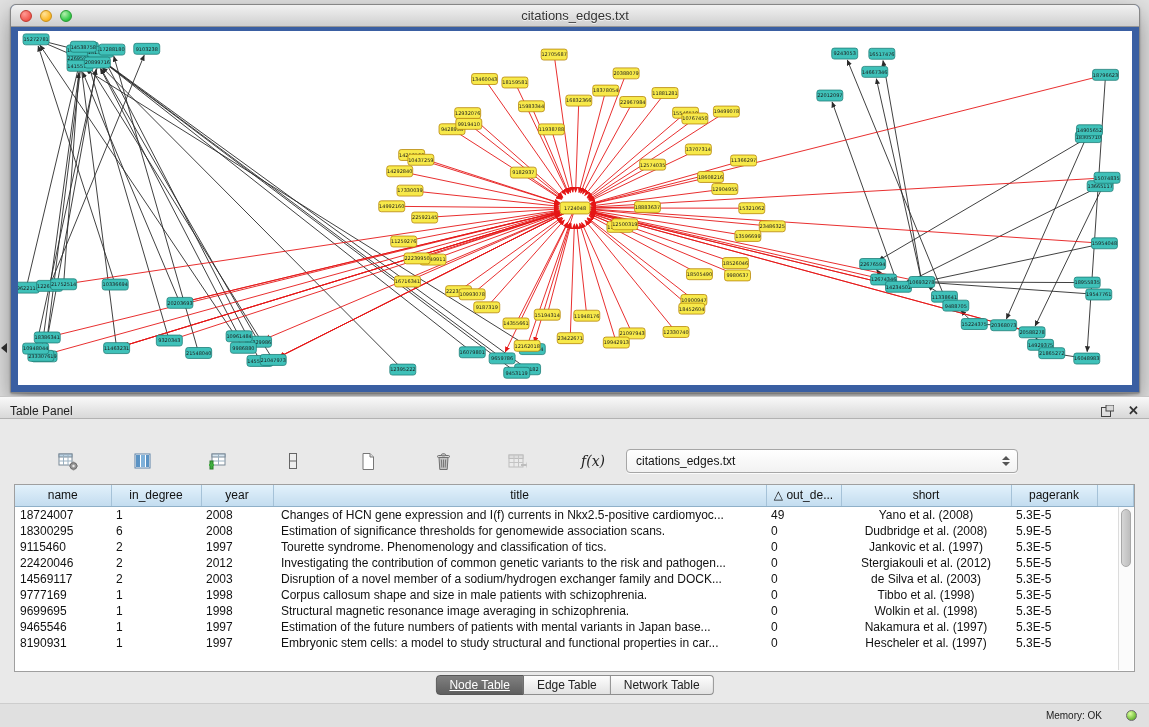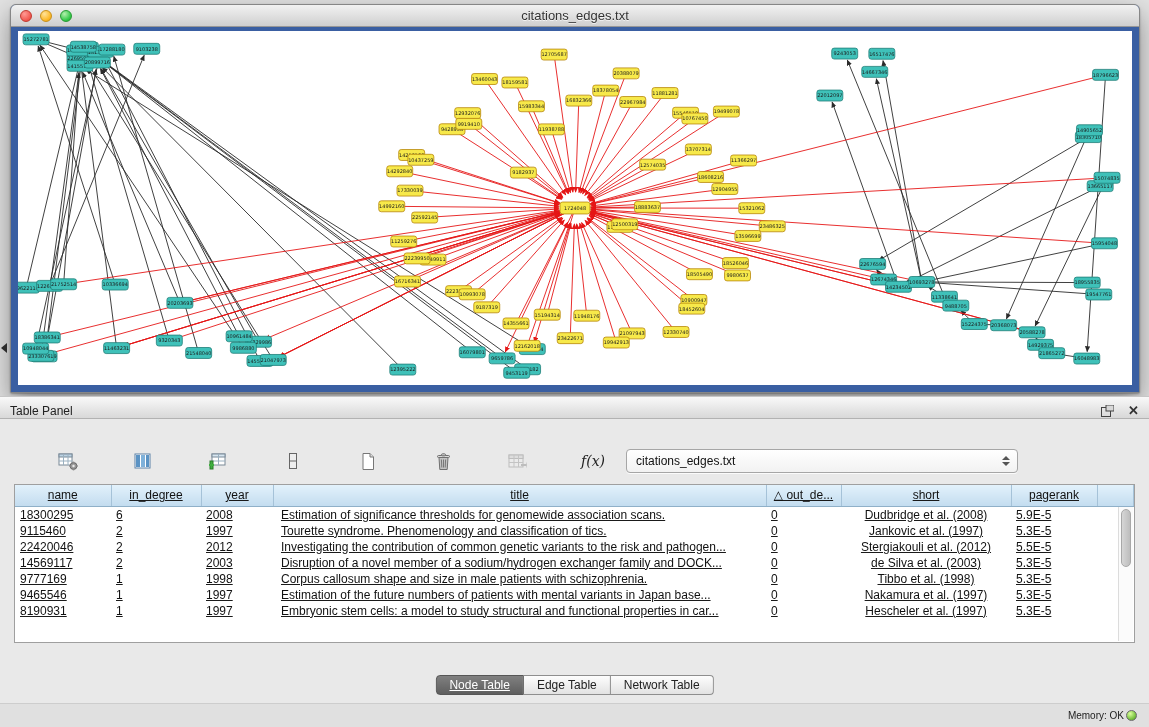--- a/index.html
+++ b/index.html
@@ -77,22 +77,22 @@
     border:1px solid #a6a6a6; border-radius:4px;
     display:flex; align-items:center; justify-content:space-between;
     padding:0 7px 0 9px; font-size:12px; color:#111;
     box-shadow:0 1px 0 rgba(255,255,255,.8);
   }
   .combo-arrows { display:flex; flex-direction:column; gap:2px; }
   .arr-up { width:0; height:0; border-left:4px solid transparent; border-right:4px solid transparent; border-bottom:4px solid #555; }
   .arr-down { width:0; height:0; border-left:4px solid transparent; border-right:4px solid transparent; border-top:4px solid #555; }
 
   .table-wrap {
-    position:absolute; left:14px; top:65px; width:1121px; height:159px;
-    background:#fff; border:1px solid #9f9f9f; overflow:hidden;text-decoration:underline;
+    position:absolute; left:14px; top:65px; width:1121px; height:188px;
+    background:#fff; border:1px solid #9f9f9f; overflow:hidden;
   }
   table { width:100%; border-collapse:collapse; table-layout:fixed; }
   thead th {
     height:21px; font-size:12px; font-weight:normal; color:#111; text-align:center;
     background:linear-gradient(#e2f1fb,#c3dcef);
     border-right:1px solid #a5c2d8; border-bottom:1px solid #8fb0c8;
     padding:0 4px; white-space:nowrap; overflow:hidden;
   }
   tbody td {
     height:16px; line-height:16px; font-size:12px; color:#111;
@@ -120,21 +120,21 @@
   }
   .tab:first-child { border-left-width:1px; border-radius:4px 0 0 4px; }
   .tab:last-child { border-radius:0 4px 4px 0; }
   .tab.selected { background:linear-gradient(#808080,#5e5e5e); color:#fff; border-color:#565656;text-decoration:underline; }
 
   
   .statusbar {
     position:absolute; left:0; bottom:0; width:100%; height:24px;
     background:#e0e0e0; border-top:1px solid #cdcdcd;
     display:flex; align-items:center; justify-content:flex-end;
-    gap:2px; padding:0 12px; font-size:10px; color:#222;
+    gap:24px; padding:0 12px; font-size:10px; color:#222;
   }
   .memdot {
     width:11px; height:11px; border-radius:50%; border:1px solid #6a6a6a;
     background:radial-gradient(circle at 35% 30%, #dcff9e, #7cc544 60%, #4e9427);
   }
 </style>
 </head>
 <body>
 
 <div class="window">
@@ -856,20 +856,30 @@
             <th>year</th>
             <th>title</th>
             <th>△ out_de...</th>
             <th>short</th>
             <th>pagerank</th>
             <th></th>
           </tr>
       </thead>
       <tbody>
           <tr>
+            <td class="col-name">18724007</td>
+            <td class="col-in_degree">1</td>
+            <td class="col-year">2008</td>
+            <td class="col-title">Changes of HCN gene expression and I(f) currents in Nkx2.5-positive cardiomyoc...</td>
+            <td class="col-out_degree">49</td>
+            <td class="col-short">Yano et al. (2008)</td>
+            <td class="col-pagerank">5.3E-5</td>
+            <td></td>
+          </tr>
+          <tr>
             <td class="col-name">18300295</td>
             <td class="col-in_degree">6</td>
             <td class="col-year">2008</td>
             <td class="col-title">Estimation of significance thresholds for genomewide association scans.</td>
             <td class="col-out_degree">0</td>
             <td class="col-short">Dudbridge et al. (2008)</td>
             <td class="col-pagerank">5.9E-5</td>
             <td></td>
           </tr>
           <tr>
@@ -906,20 +916,30 @@
             <td class="col-name">9777169</td>
             <td class="col-in_degree">1</td>
             <td class="col-year">1998</td>
             <td class="col-title">Corpus callosum shape and size in male patients with schizophrenia.</td>
             <td class="col-out_degree">0</td>
             <td class="col-short">Tibbo et al. (1998)</td>
             <td class="col-pagerank">5.3E-5</td>
             <td></td>
           </tr>
           <tr>
+            <td class="col-name">9699695</td>
+            <td class="col-in_degree">1</td>
+            <td class="col-year">1998</td>
+            <td class="col-title">Structural magnetic resonance image averaging in schizophrenia.</td>
+            <td class="col-out_degree">0</td>
+            <td class="col-short">Wolkin et al. (1998)</td>
+            <td class="col-pagerank">5.3E-5</td>
+            <td></td>
+          </tr>
+          <tr>
             <td class="col-name">9465546</td>
             <td class="col-in_degree">1</td>
             <td class="col-year">1997</td>
             <td class="col-title">Estimation of the future numbers of patients with mental variants in Japan base...</td>
             <td class="col-out_degree">0</td>
             <td class="col-short">Nakamura et al. (1997)</td>
             <td class="col-pagerank">5.3E-5</td>
             <td></td>
           </tr>
           <tr>

